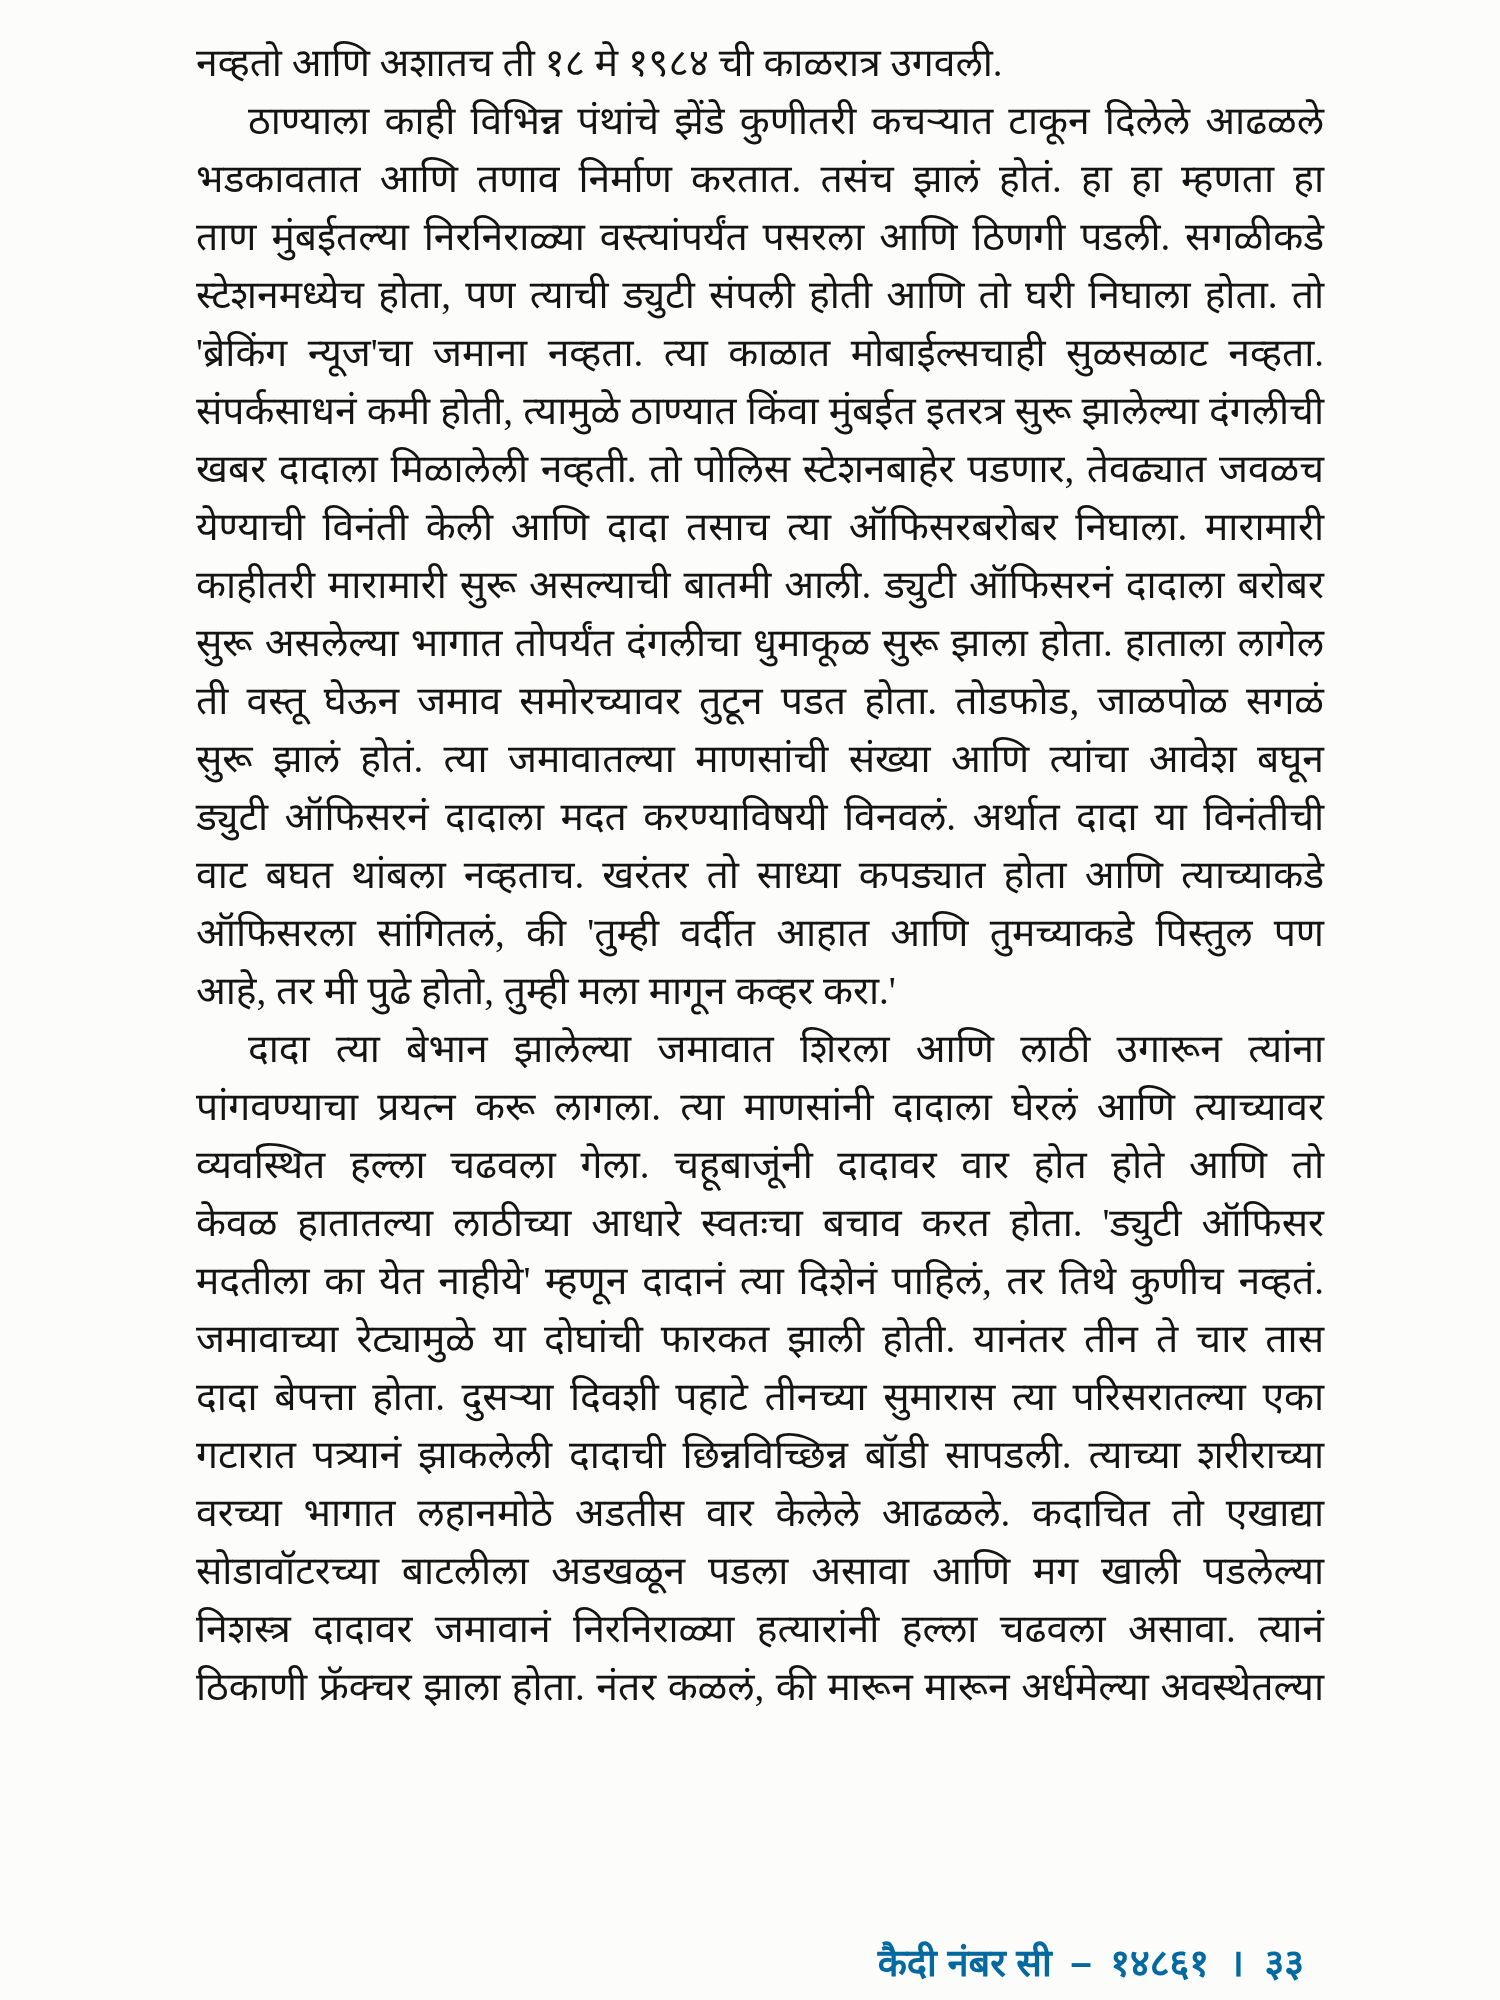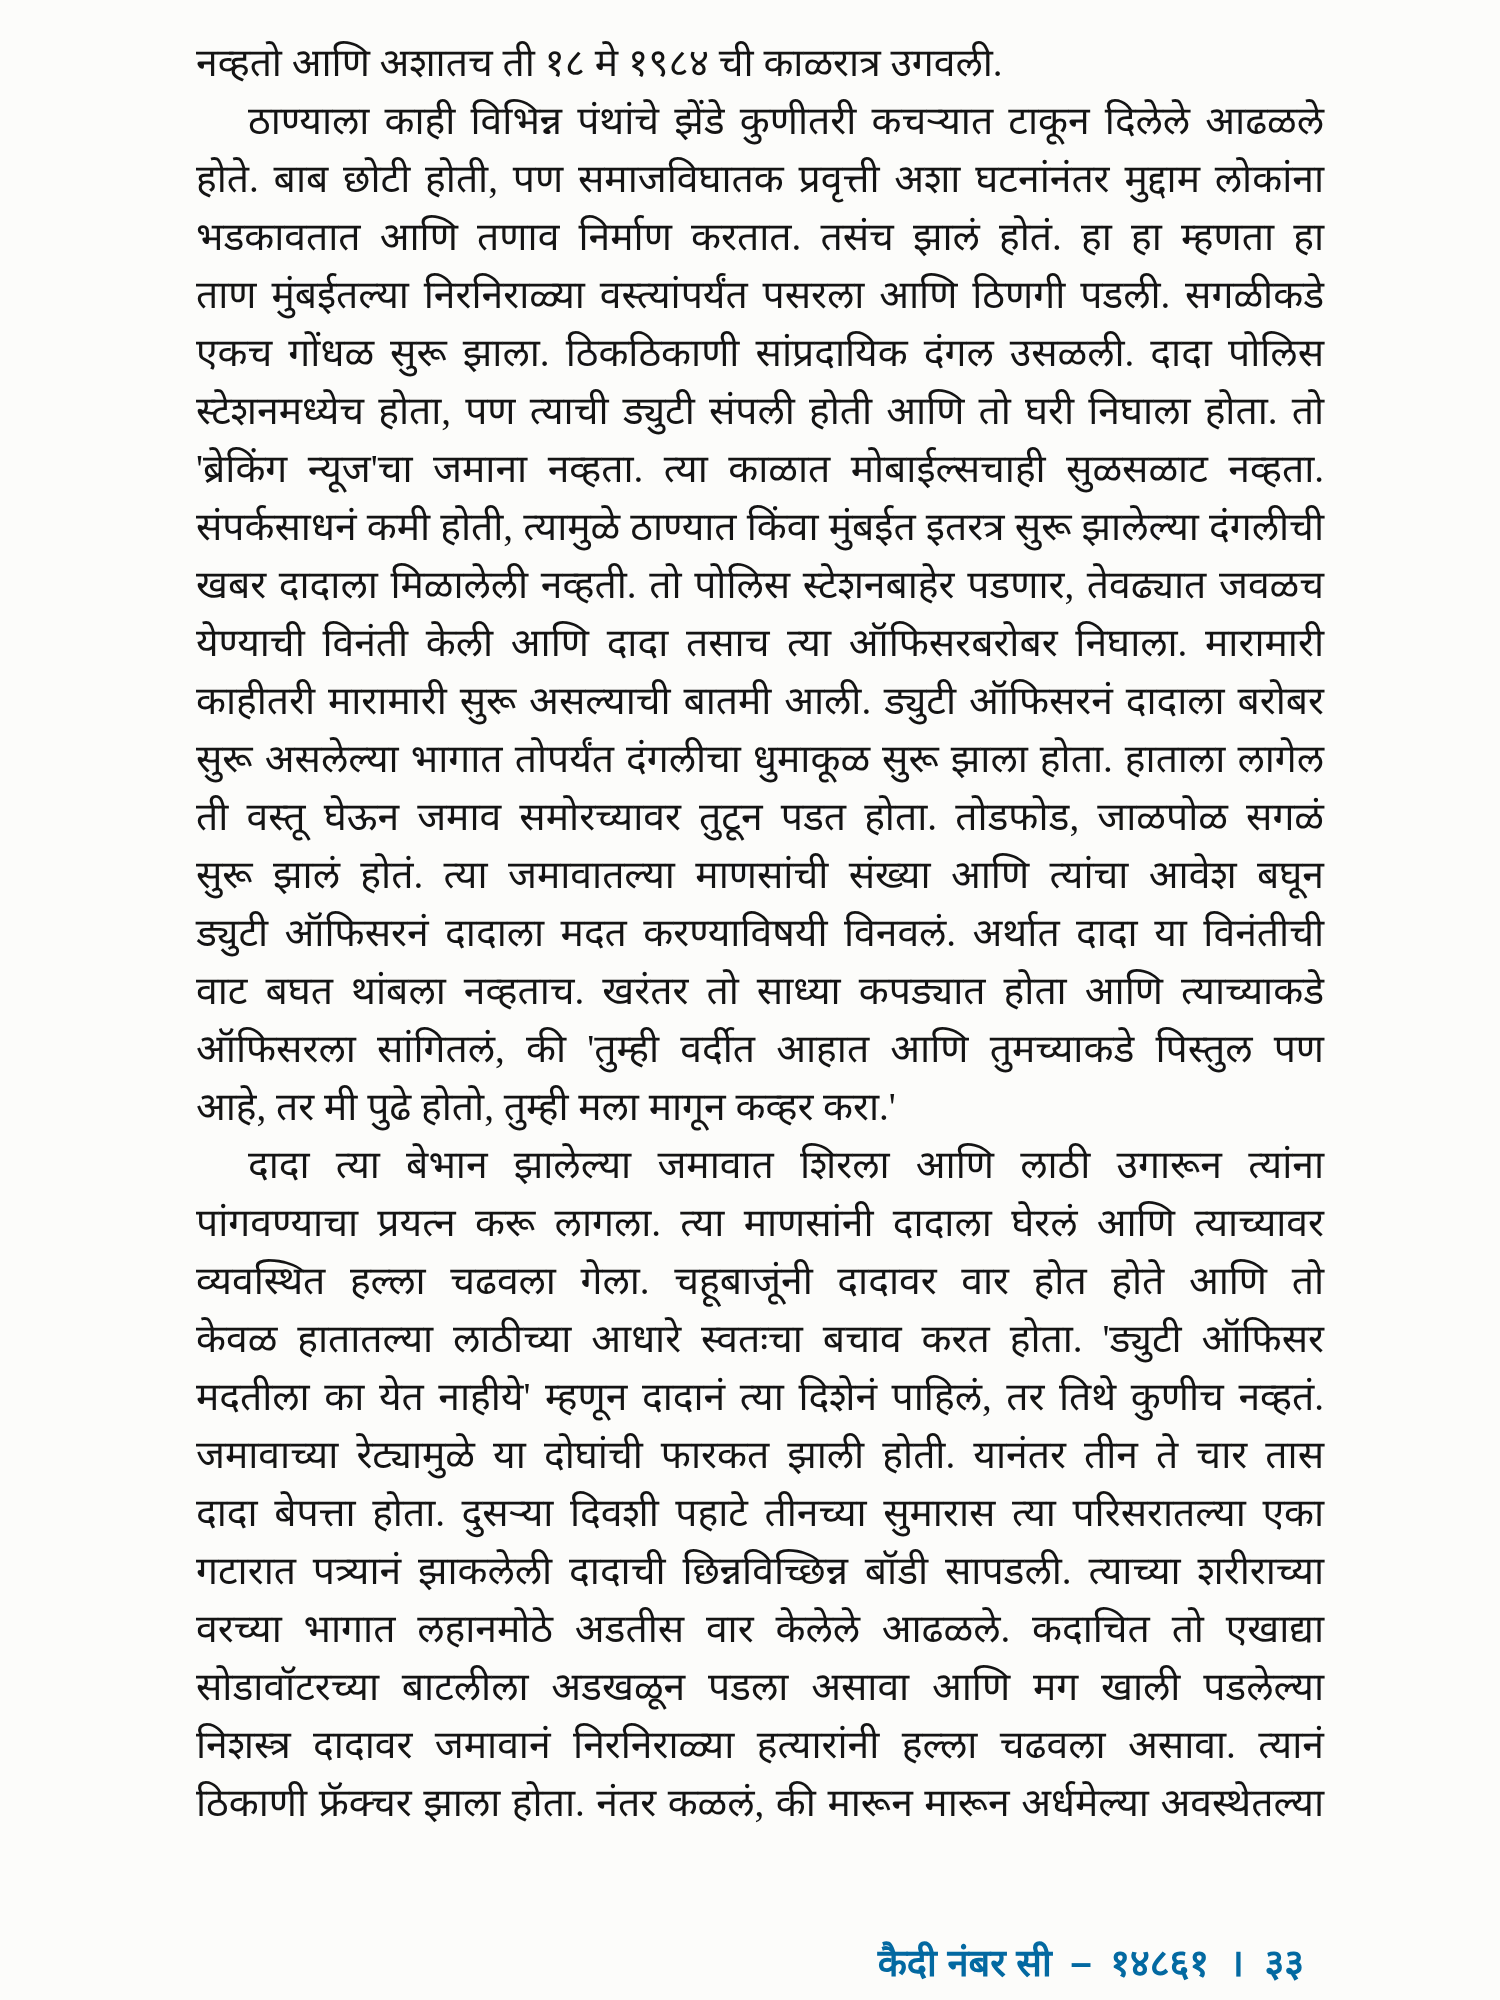--- a/index.html
+++ b/index.html
@@ -71,24 +71,22 @@
 </head>
 <body style="background: rgb(252, 252, 250);">
 
 <div class="scan-page">
   <div class="text-block" style="color: rgb(20, 20, 20);">
       <div class="paragraph">
         <div class="line no-justify">नव्हतो आणि अशातच ती १८ मे १९८४ ची काळरात्र उगवली.</div>
       </div>
       <div class="paragraph">
         <div class="line first-indent">ठाण्याला काही विभिन्न पंथांचे झेंडे कुणीतरी कचऱ्यात टाकून दिलेले आढळले</div>
-        <div class="line">होते. बाब छोटी होती, पण समाजविघातक प्रवृत्ती अशा घटनांनंतर मुद्दाम लोकांना</div>
         <div class="line">भडकावतात आणि तणाव निर्माण करतात. तसंच झालं होतं. हा हा म्हणता हा</div>
         <div class="line">ताण मुंबईतल्या निरनिराळ्या वस्त्यांपर्यंत पसरला आणि ठिणगी पडली. सगळीकडे</div>
-        <div class="line">एकच गोंधळ सुरू झाला. ठिकठिकाणी सांप्रदायिक दंगल उसळली. दादा पोलिस</div>
         <div class="line">स्टेशनमध्येच होता, पण त्याची ड्युटी संपली होती आणि तो घरी निघाला होता. तो</div>
         <div class="line">'ब्रेकिंग न्यूज'चा जमाना नव्हता. त्या काळात मोबाईल्सचाही सुळसळाट नव्हता.</div>
         <div class="line">संपर्कसाधनं कमी होती, त्यामुळे ठाण्यात किंवा मुंबईत इतरत्र सुरू झालेल्या दंगलीची</div>
         <div class="line">खबर दादाला मिळालेली नव्हती. तो पोलिस स्टेशनबाहेर पडणार, तेवढ्यात जवळच</div>
         <div class="line">येण्याची विनंती केली आणि दादा तसाच त्या ऑफिसरबरोबर निघाला. मारामारी</div>
         <div class="line">काहीतरी मारामारी सुरू असल्याची बातमी आली. ड्युटी ऑफिसरनं दादाला बरोबर</div>
         <div class="line">सुरू असलेल्या भागात तोपर्यंत दंगलीचा धुमाकूळ सुरू झाला होता. हाताला लागेल</div>
         <div class="line">ती वस्तू घेऊन जमाव समोरच्यावर तुटून पडत होता. तोडफोड, जाळपोळ सगळं</div>
         <div class="line">सुरू झालं होतं. त्या जमावातल्या माणसांची संख्या आणि त्यांचा आवेश बघून</div>
         <div class="line">ड्युटी ऑफिसरनं दादाला मदत करण्याविषयी विनवलं. अर्थात दादा या विनंतीची</div>

